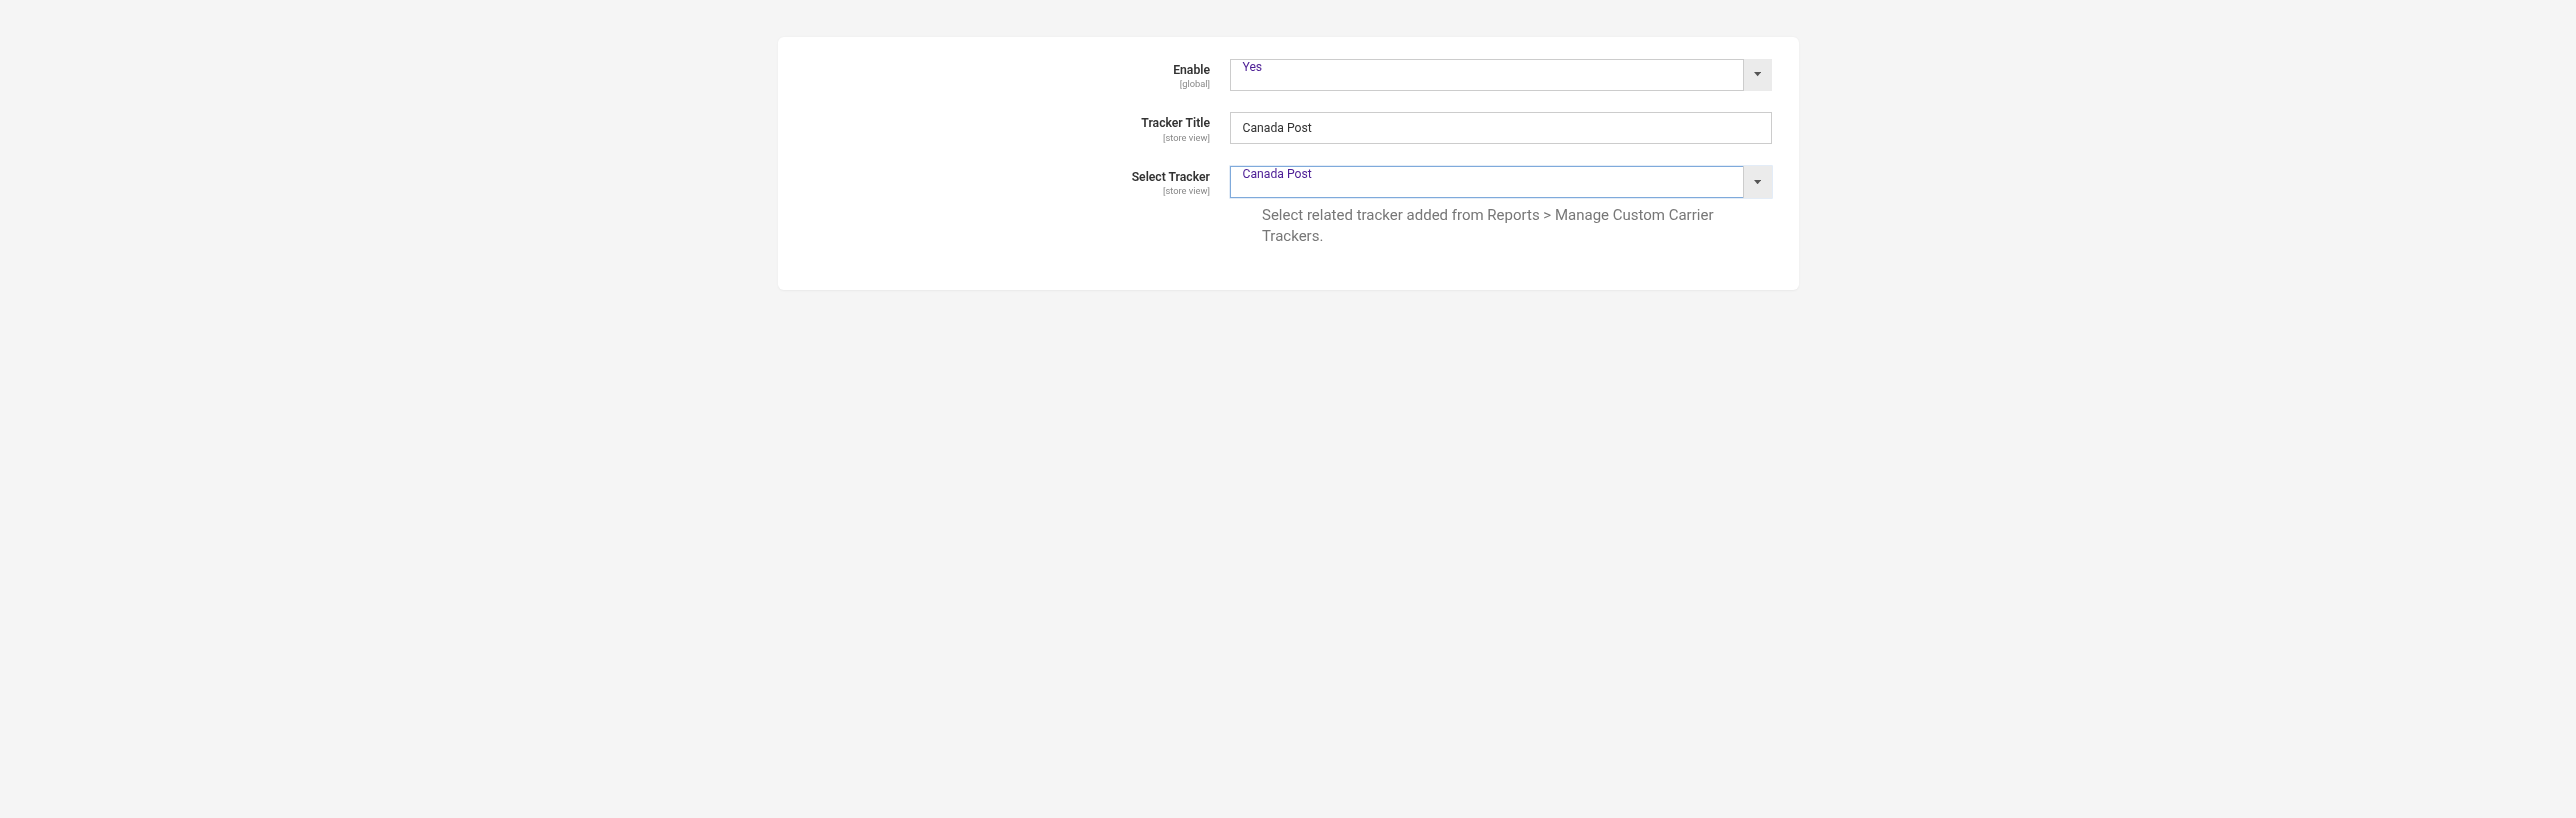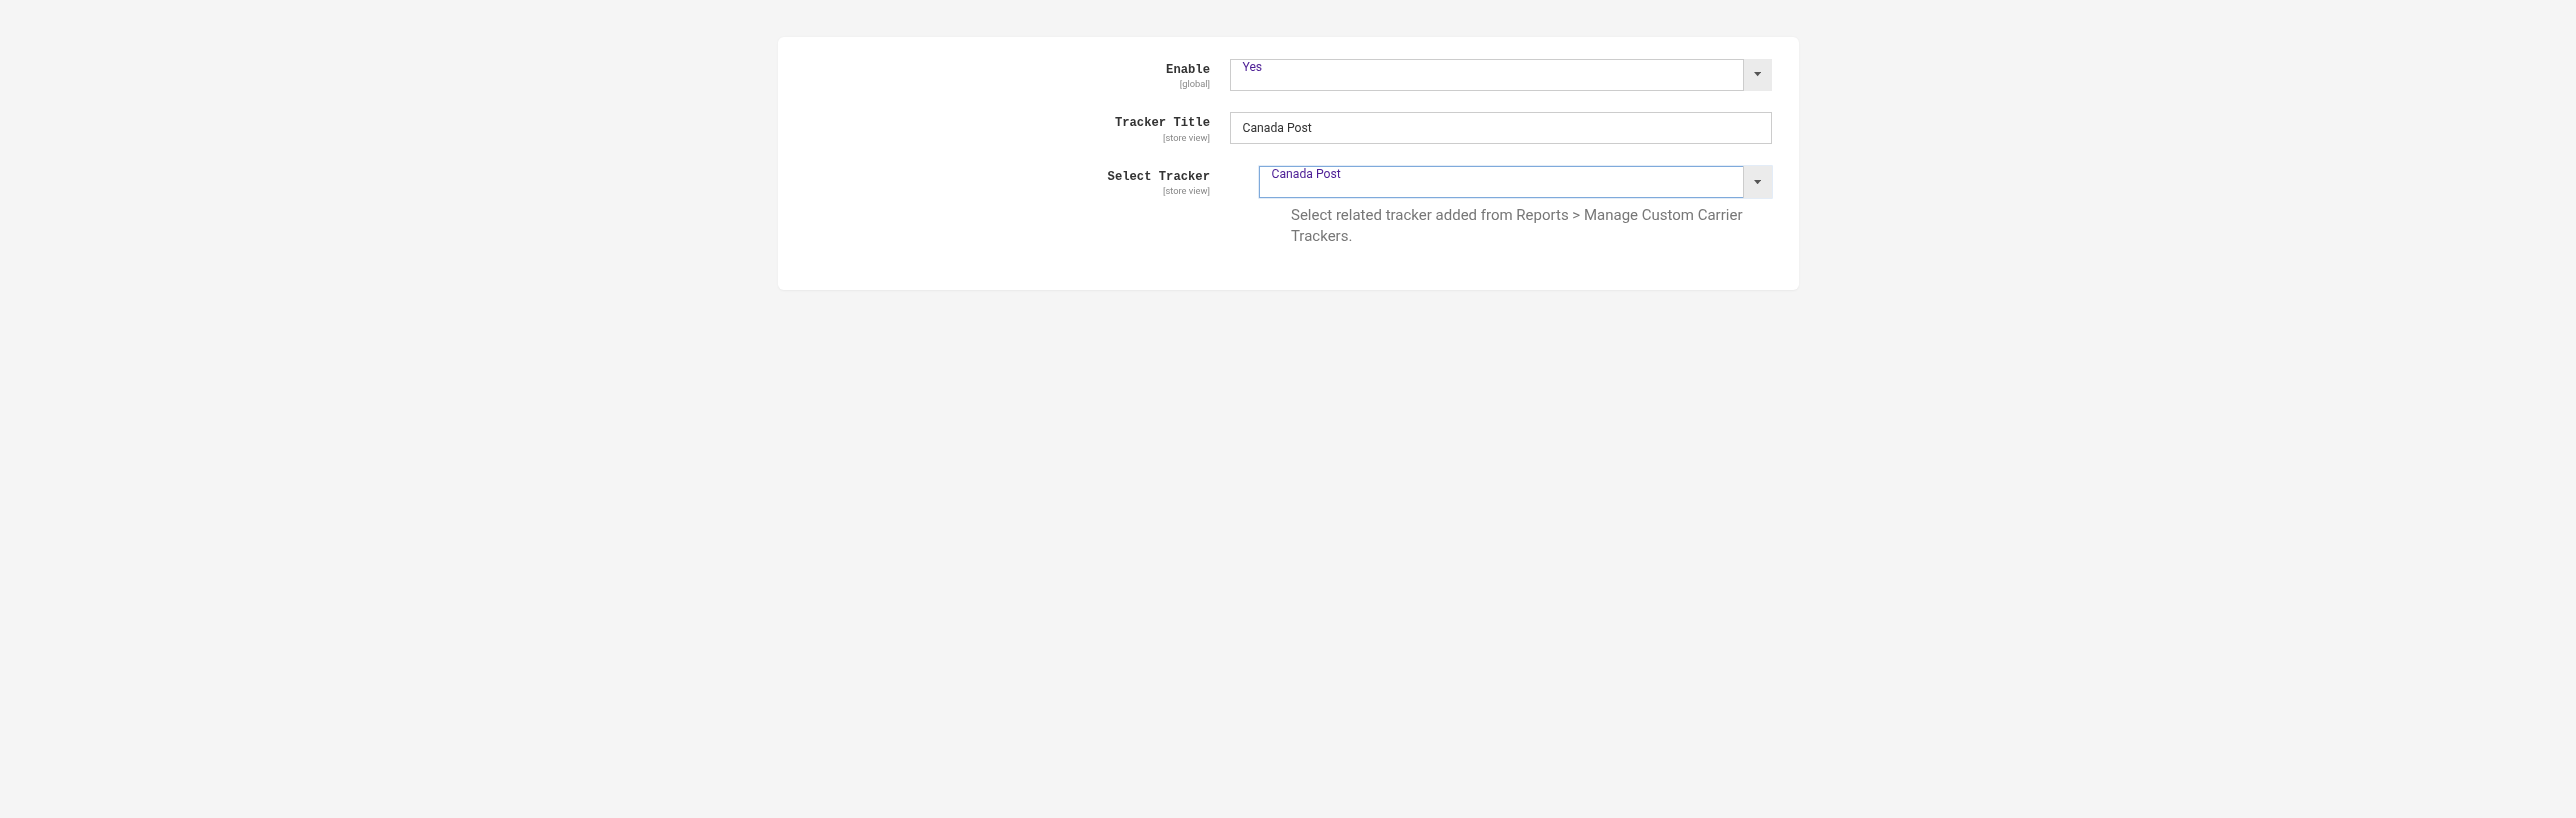--- a/index.html
+++ b/index.html
@@ -26,34 +26,32 @@
       color: #333;
       margin-bottom: 35px;
     }
     .form-row {
       display: flex;
       align-items: flex-start;
       margin-bottom: 21.6px;
     }
     .form-row:last-child {
       margin-bottom: 0;
-      gap: 29px;
     }
     .label-col {
       width: 44%;
       text-align: right;
       padding-right: 20px;
       padding-top: 4.3px;
     }
     .label-main {
       font-size: 12.2px;
       font-weight: 600;
       color: #333;
       line-height: 1.2;
-      font-family: Liberation Mono, monospace;
     }
     .label-scope {
       font-size: 9.3px;
       color: #888;
       line-height: 1.3;
       margin-top: 0.7px;
     }
     .input-col {
       flex: 1;
       max-width: 561px;

